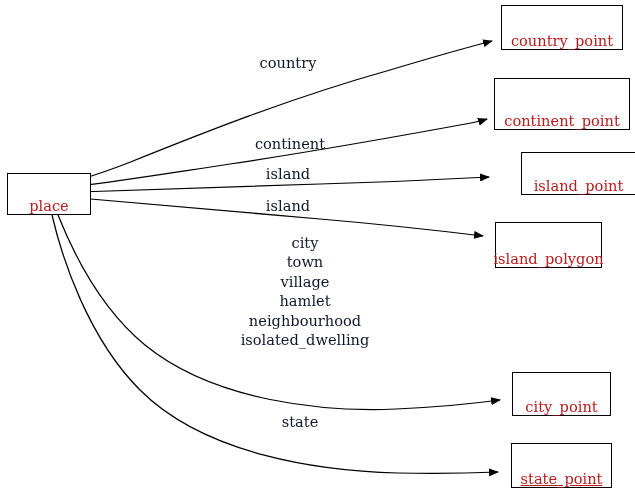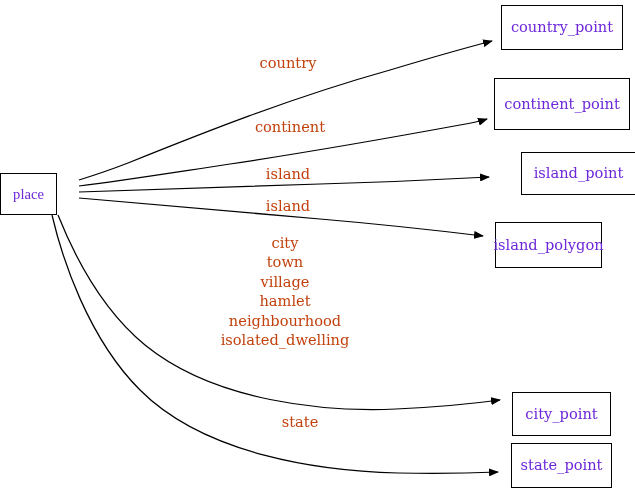--- a/index.html
+++ b/index.html
@@ -26,46 +26,47 @@
     width: 635px;
     height: 496px;
     display: block;
   }
   .node-box {
     position: absolute;
     box-sizing: border-box;
     border: 1.2px solid #000000;
     background: #ffffff;
     display: flex;
-    align-items: center;
+    align-items: flex-end;
     justify-content: center;
-    color: #6d28d9;
+    color: #b91c1c;
     font-family: "DejaVu Serif", "Liberation Serif", serif;
     font-size: 14.6px;
     line-height: 1;
     white-space: nowrap;
     letter-spacing: 0px;
   }
   .node-label {
     display: block;
     pointer-events: none;
   }
   .edge-label {
     position: absolute;
-    color: #c2410c;
+    color: #0f172a;
     font-family: "DejaVu Serif", "Liberation Serif", serif;
     font-size: 14.6px;
     line-height: 19.4px;
     white-space: pre;
     text-align: center;
     transform: translate(-50%, 0);
     background: transparent;
   }
   .edge-label.multi {
     text-align: center;
+    margin-left: 20px;
   }
 </style>
 </head>
 <body>
 
 <div id="graph-root">
 
   <svg id="graph-canvas" viewBox="0 0 635 496" xmlns="http://www.w3.org/2000/svg">
     <defs>
       <marker id="arrow" markerWidth="10" markerHeight="8" refX="9" refY="4" orient="auto" markerUnits="userSpaceOnUse">
@@ -76,44 +77,44 @@
         <path d="M79,180 C95,175 110,170 128,163 C200,134 290,98 390,70 C430,58 465,48 492,41" fill="none" stroke="#000000" stroke-width="1.25" marker-end="url(#arrow)"></path>
         <path d="M79,186 C120,181 170,173 230,164 C310,152 400,136 460,125 C472,123 481,121 487,119" fill="none" stroke="#000000" stroke-width="1.25" marker-end="url(#arrow)"></path>
         <path d="M79,192 C140,190 230,187 320,184 C390,182 452,179 489,177" fill="none" stroke="#000000" stroke-width="1.25" marker-end="url(#arrow)"></path>
         <path d="M79,198 C140,203 230,211 320,219 C390,225 450,232 483,236" fill="none" stroke="#000000" stroke-width="1.25" marker-end="url(#arrow)"></path>
         <path d="M58,215 C72,250 100,308 145,345 C215,402 325,412 396,409 C440,407 478,403 500,400" fill="none" stroke="#000000" stroke-width="1.25" marker-end="url(#arrow)"></path>
         <path d="M52,215 C62,258 88,338 140,390 C205,455 320,471 398,473 C438,474 475,473 498,472" fill="none" stroke="#000000" stroke-width="1.25" marker-end="url(#arrow)"></path>
       </g>
   </svg>
 
   <div id="nodes-layer">
-      <div class="node-box" style="left: 0; top: 173px; width: 57px; height: 42px; font-family: Liberation Serif, serif;">
+      <div class="node-box" style="left: 7px; top: 173px; width: 84px; height: 42px;">
         <span class="node-label">place</span>
       </div>
       <div class="node-box" style="left: 501px; top: 5px; width: 122px; height: 45px;">
         <span class="node-label">country_point</span>
       </div>
       <div class="node-box" style="left: 494px; top: 78px; width: 136px; height: 52px;">
         <span class="node-label">continent_point</span>
       </div>
       <div class="node-box" style="left: 521px; top: 152px; width: 115px; height: 43px;">
         <span class="node-label">island_point</span>
       </div>
       <div class="node-box" style="left: 495px; top: 222px; width: 107px; height: 46px;">
         <span class="node-label">island_polygon</span>
       </div>
-      <div class="node-box" style="left: 512px; top: 372px; width: 99px; height: 44px; margin-top: 20px;">
+      <div class="node-box" style="left: 512px; top: 372px; width: 99px; height: 44px;">
         <span class="node-label">city_point</span>
       </div>
-      <div class="node-box" style="left: 511px; top: 443px; width: 101px; height: 45px;">
+      <div class="node-box" style="left: 511px; top: 443px; width: 101px; height: 45px; text-decoration: underline;">
         <span class="node-label">state_point</span>
       </div>
     </div>
   <div id="labels-layer">
       <div class="edge-label" style="left: 288px; top: 53px;"><div>country</div></div>
-      <div class="edge-label" style="left: 290px; top: 117px;"><div>continent</div></div>
+      <div class="edge-label" style="left: 290px; top: 134px;"><div>continent</div></div>
       <div class="edge-label" style="left: 288px; top: 164px;"><div>island</div></div>
       <div class="edge-label" style="left: 288px; top: 196px;"><div>island</div></div>
       <div class="edge-label multi" style="left: 285px; top: 233px;"><div>city</div><div>town</div><div>village</div><div>hamlet</div><div>neighbourhood</div><div>isolated_dwelling</div></div>
       <div class="edge-label" style="left: 300px; top: 412px;"><div>state</div></div>
     </div>
 
 </div>
 
 </body></html>

